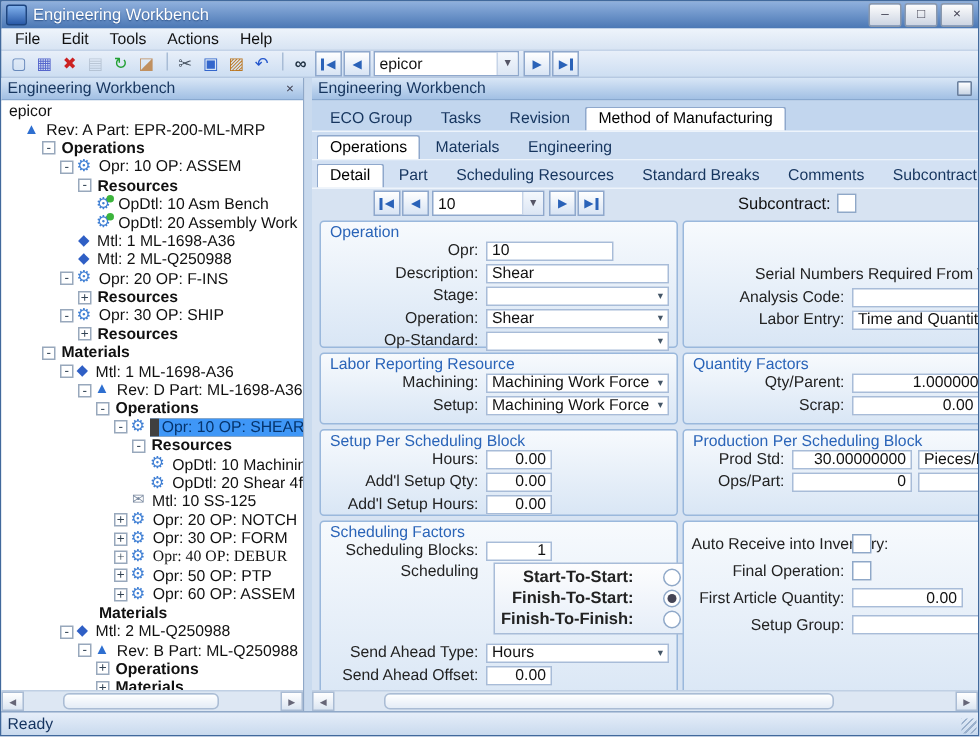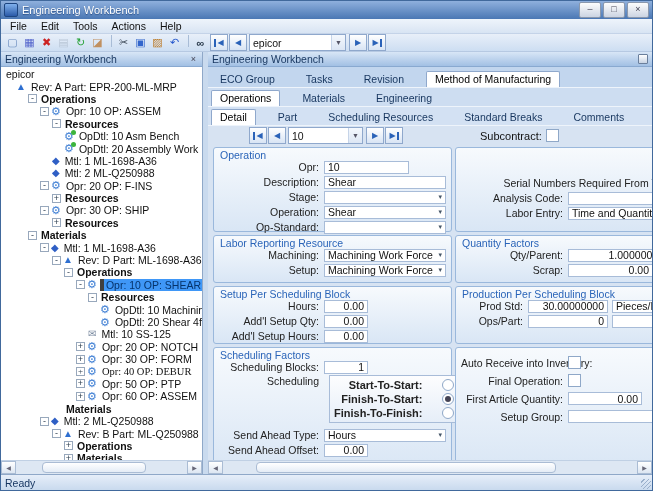--- a/index.html
+++ b/index.html
@@ -49,42 +49,42 @@
   .exp-minus::before{content:"-";}
   .ticon{flex:none;margin-right:3px;font-size:10px;position:relative;line-height:10px;}
   .ticon-rev::before{content:"▲";color:#2e6fd0;}
   .ticon-gear::before{content:"⚙";color:#3f7fd4;font-size:11px;}
   .ticon-gearplus::before{content:"⚙";color:#3f7fd4;font-size:11px;}
   .ticon-gearplus::after{content:"";position:absolute;width:5px;height:5px;border-radius:50%;background:#3cb43c;right:-2px;top:-1px;}
   .ticon-mat::before{content:"◆";color:#2f5fc5;}
   .ticon-part::before{content:"✉";color:#7a8aa0;}
   .tree-label{padding:0 2px;}
   .tree-label.bold{font-weight:bold;}
-  .tree-label.selected{background:#3f97f7;border:4px solid #404040;color:#05336b;}
+  .tree-label.selected{background:#3f97f7;border:6px solid #404040;color:#05336b;}
 
   
   .hscroll{height:13px;flex:none;display:flex;align-items:stretch;background:#dde7f3;border-top:1px solid #c0d0e4;}
   .sbtn{width:13px;flex:none;border:1px solid #aabcd4;background:linear-gradient(#fff,#dce6f2);color:#667;font-size:6px;display:flex;align-items:center;justify-content:center;}
   .strack{flex:1;position:relative;}
   .sthumb{position:absolute;top:1px;bottom:1px;border:1px solid #aabcd4;border-radius:4px;background:linear-gradient(#ffffff,#e4ecf6);}
   .lthumb{left:15%;width:60%;}
   .rthumb{left:8%;width:72%;}
 
   
-  .tabs{flex:none;display:flex;align-items:flex-end;padding:2px 2px 0 3px;background:#c2d6ee;border-bottom:1px solid #eef4fb;gap:12px;}
+  .tabs{flex:none;display:flex;align-items:flex-end;padding:2px 2px 0 3px;background:#c2d6ee;border-bottom:1px solid #eef4fb;}
   .tabs1{height:18px;}
   .tabs2{height:16px;background:#cdddf1;}
   .tabs3{height:16px;background:#d3e1f3;font-size:10.5px;}
   .tab{padding:1px 8px 2px;margin-right:1px;color:#16355e;white-space:nowrap;font-size:10.5px;border:1px solid transparent;border-bottom:none;border-radius:2px 2px 0 0;}
   .tab.active{background:#fff;border-color:#8fa8cc;color:#000;}
 
   
   .recnav{height:19px;flex:none;display:flex;align-items:center;position:relative;background:#d7e3f2;}
   .recnav .cluster{display:flex;align-items:center;margin-left:40px;}
-  .subct{position:absolute;left:272px;display:flex;align-items:center;}
+  .subct{position:absolute;left:284px;display:flex;align-items:center;}
   .cb{width:11px;height:11px;background:#fff;border:1px solid #8fa8c8;flex:none;margin-left:4px;}
 
   
   .form{flex:1;position:relative;overflow:hidden;min-height:0;}
   .col-l{position:absolute;left:5px;top:2px;width:239px;}
   .col-r{position:absolute;left:247px;top:2px;width:300px;}
   .grp{position:relative;border:1px solid #9ab8dc;border-radius:3px;background:linear-gradient(#f7fafd,#d9e6f5);margin-bottom:3px;padding:12px 5px 0;box-sizing:border-box;}
   .grp-title{position:absolute;top:1px;left:6px;color:#2a64b8;font-size:10.5px;}
   .h85{height:85px}.h48{height:48px}.h58{height:58px}.h124{height:124px}
   .row{display:flex;align-items:center;height:14px;margin-bottom:1px;}

